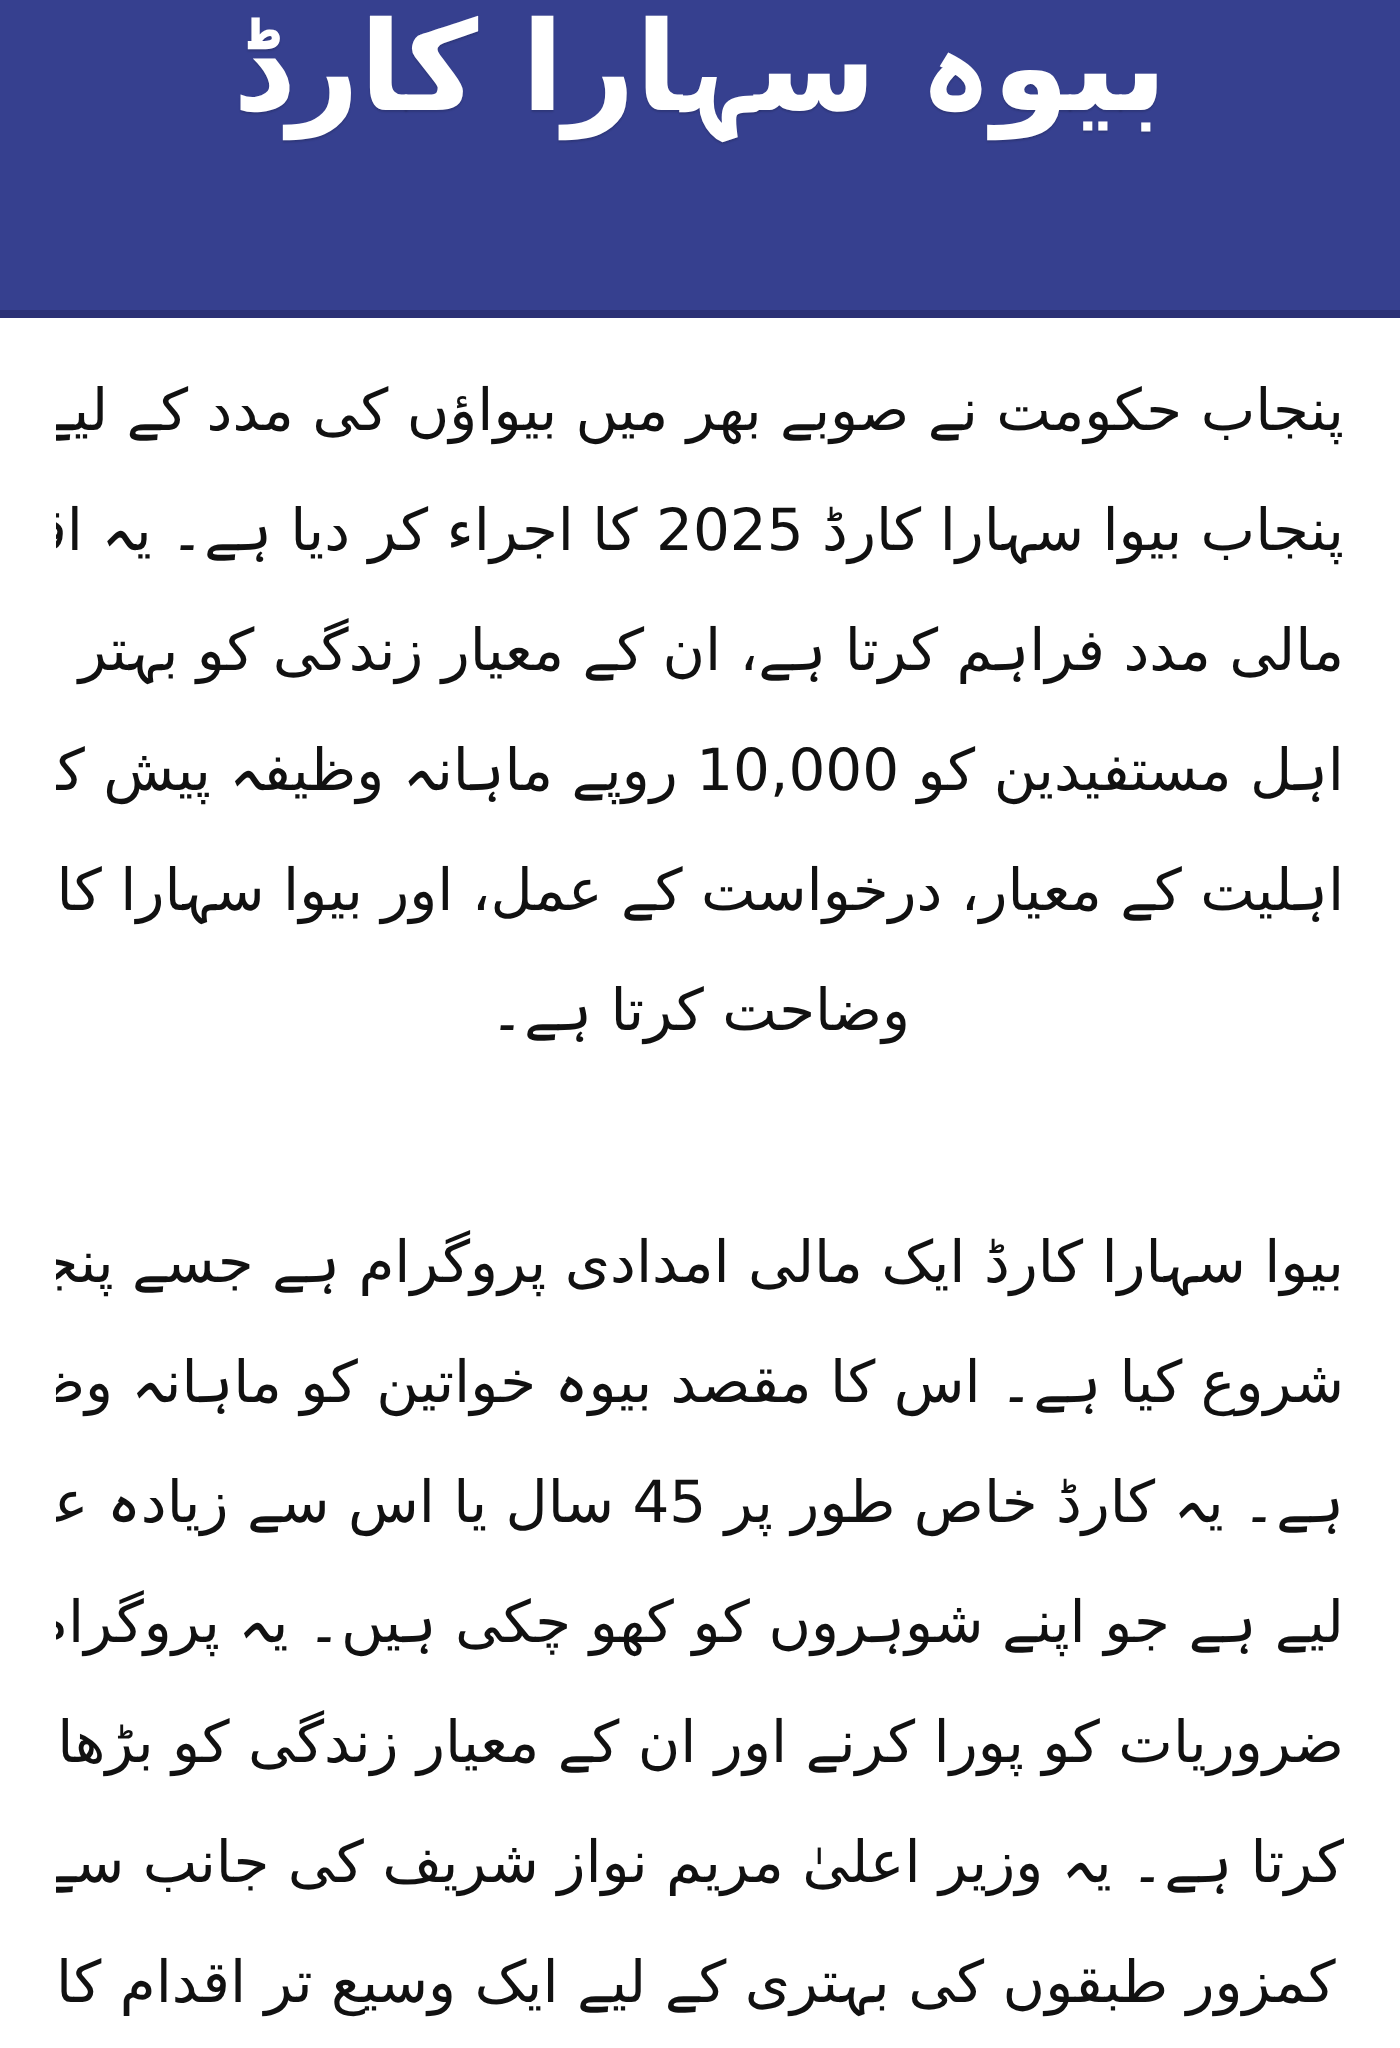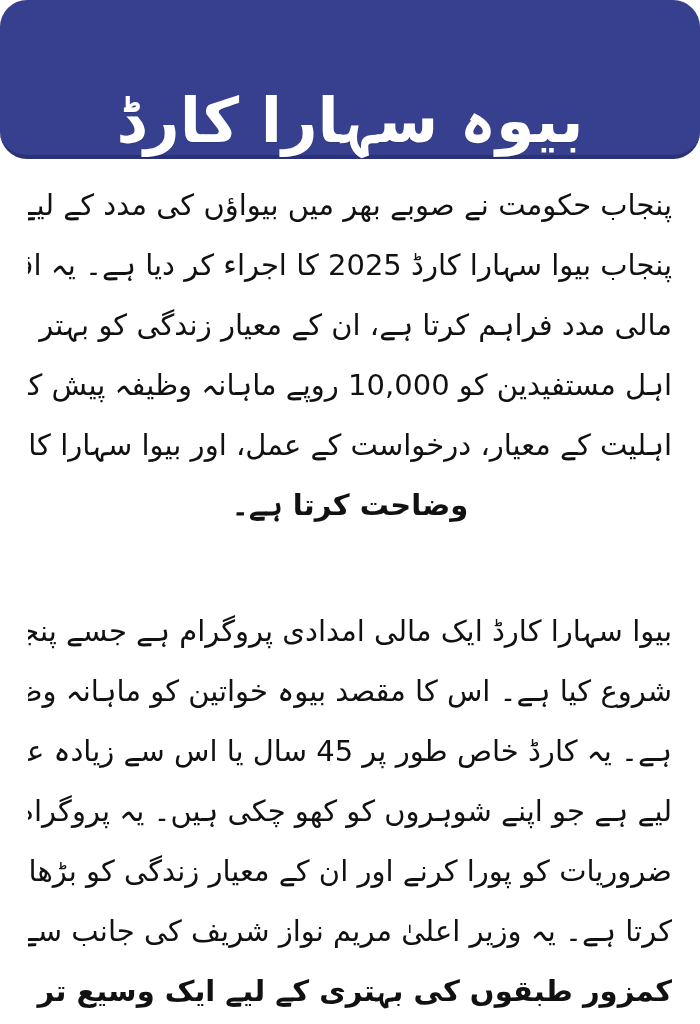--- a/index.html
+++ b/index.html
@@ -18,24 +18,23 @@
     height: 1024px;
     background: #ffffff;
     position: relative;
   }
   .header-banner {
     width: 700px;
     height: 159px;
     background: #36408f;
     border-bottom: 4px solid #2b3176;
     display: flex;
-    align-items: flex-end;
+    align-items: flex-start;
     justify-content: center;
     box-sizing: border-box;
-    border-radius: 27px;
   }
   .page-title {
     color: #ffffff;
     font-size: 62px;
     font-weight: bold;
     direction: rtl;
     text-align: center;
     line-height: 1.1;
     letter-spacing: 1px;
     text-shadow: 0 1px 1px rgba(0,0,0,0.15);
@@ -55,24 +54,23 @@
     font-size: 29px;
     line-height: 60px;
     height: 60px;
     white-space: nowrap;
     text-align: justify;
     text-align-last: justify;
     overflow: hidden;
     color: #111111;
   }
   .text-line.line-center {
-    text-align: right;
+    text-align: left;
     text-align-last: center;
     white-space: normal;
-    font-weight: bold;
   }
 </style>
 </head>
 <body>
 
 <div class="page">
 
   <div class="header-banner">
     <div class="page-title">بیوہ سہارا کارڈ</div>
   </div>

